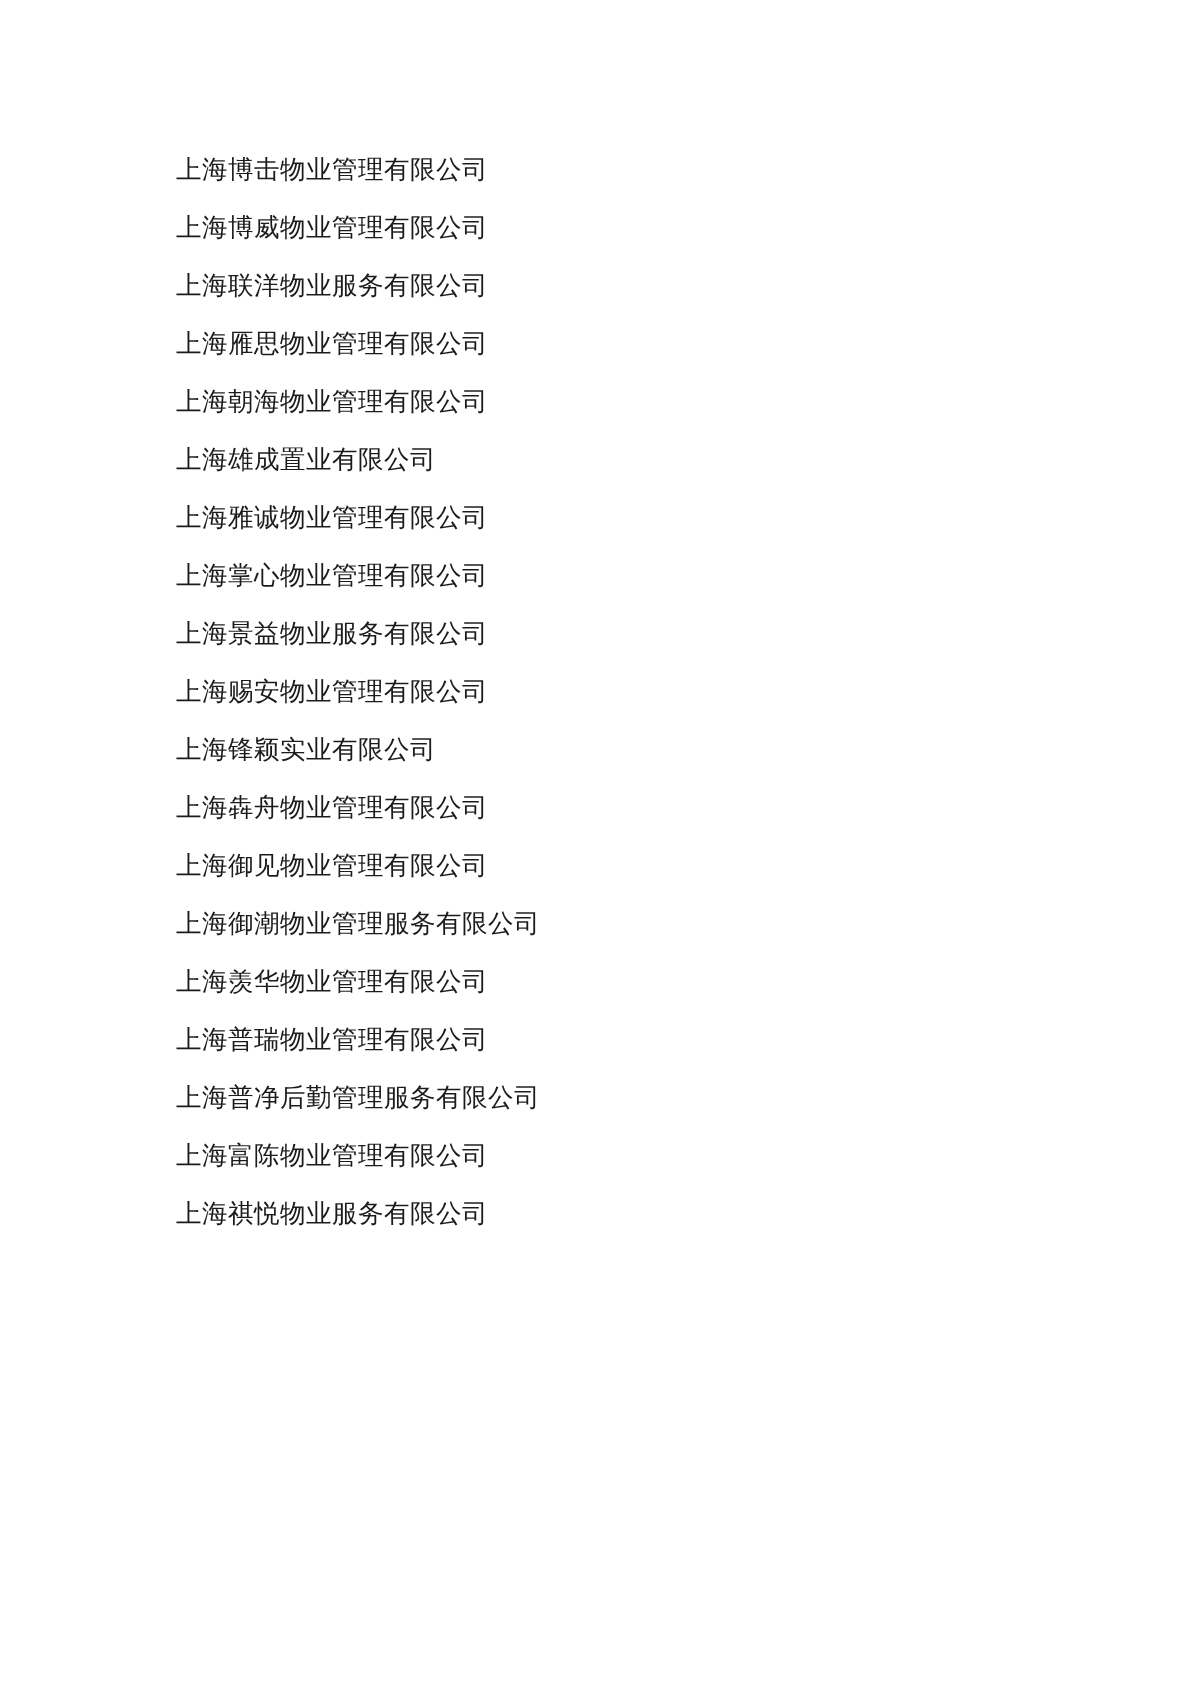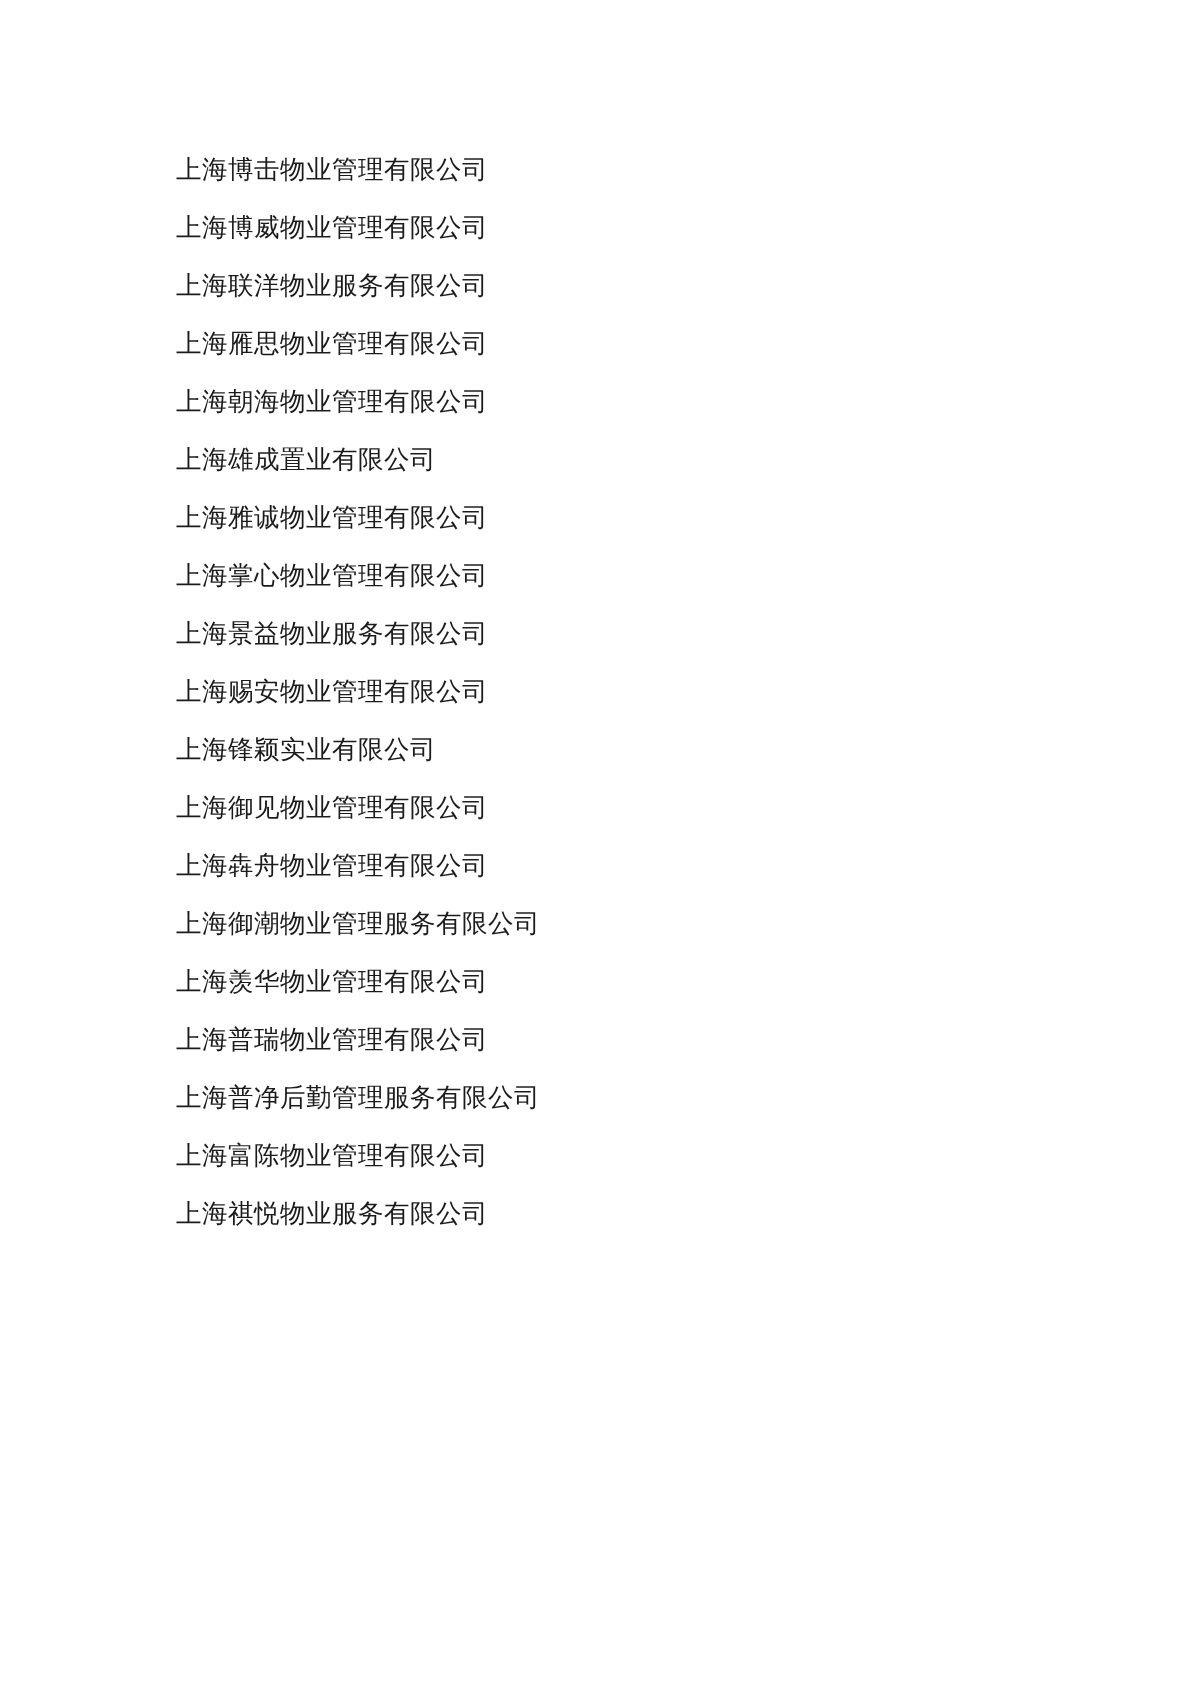--- a/index.html
+++ b/index.html
@@ -42,22 +42,22 @@
     <div class="doc-line">上海博威物业管理有限公司</div>
     <div class="doc-line">上海联洋物业服务有限公司</div>
     <div class="doc-line">上海雁思物业管理有限公司</div>
     <div class="doc-line">上海朝海物业管理有限公司</div>
     <div class="doc-line">上海雄成置业有限公司</div>
     <div class="doc-line">上海雅诚物业管理有限公司</div>
     <div class="doc-line">上海掌心物业管理有限公司</div>
     <div class="doc-line">上海景益物业服务有限公司</div>
     <div class="doc-line">上海赐安物业管理有限公司</div>
     <div class="doc-line">上海锋颖实业有限公司</div>
+    <div class="doc-line">上海犇舟物业管理有限公司</div>
     <div class="doc-line">上海御见物业管理有限公司</div>
-    <div class="doc-line">上海犇舟物业管理有限公司</div>
     <div class="doc-line">上海御潮物业管理服务有限公司</div>
     <div class="doc-line">上海羡华物业管理有限公司</div>
     <div class="doc-line">上海普瑞物业管理有限公司</div>
     <div class="doc-line">上海普净后勤管理服务有限公司</div>
     <div class="doc-line">上海富陈物业管理有限公司</div>
     <div class="doc-line">上海祺悦物业服务有限公司</div>
   </div>
 </div>
 
 </body></html>

